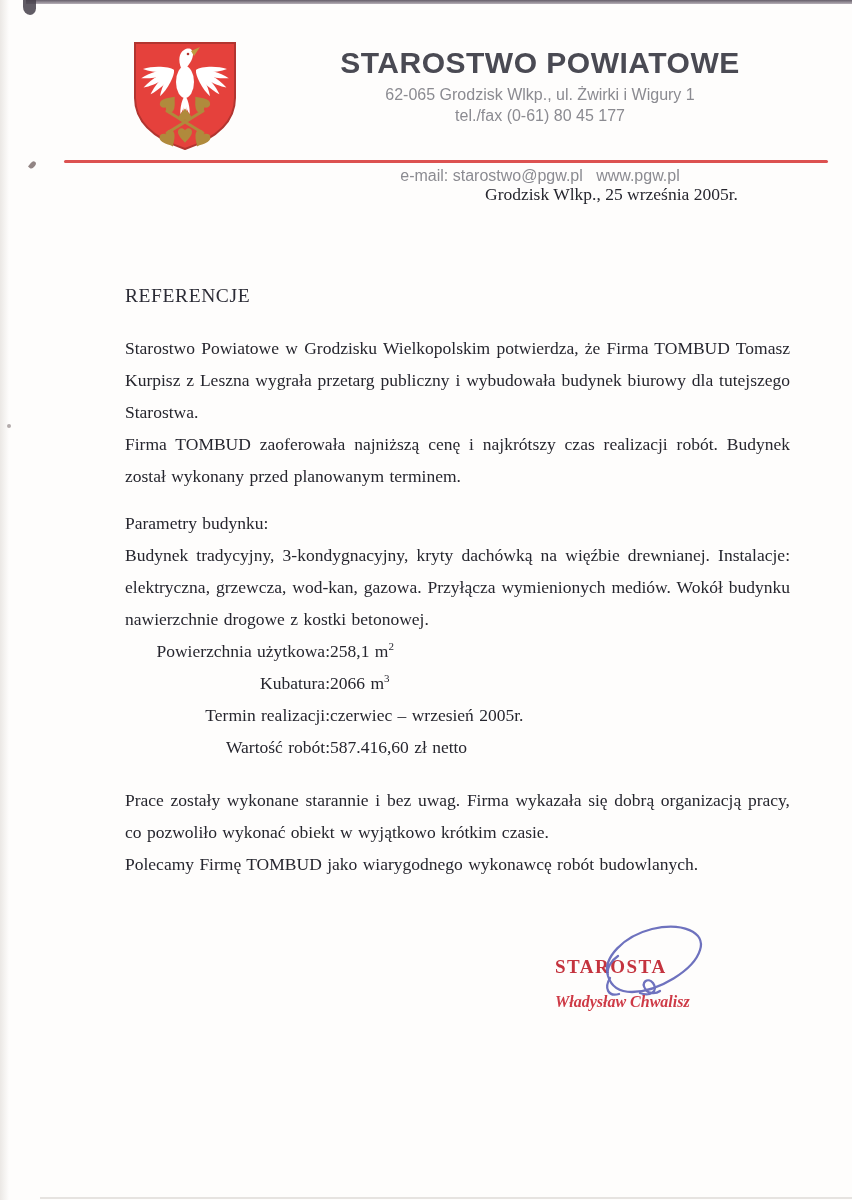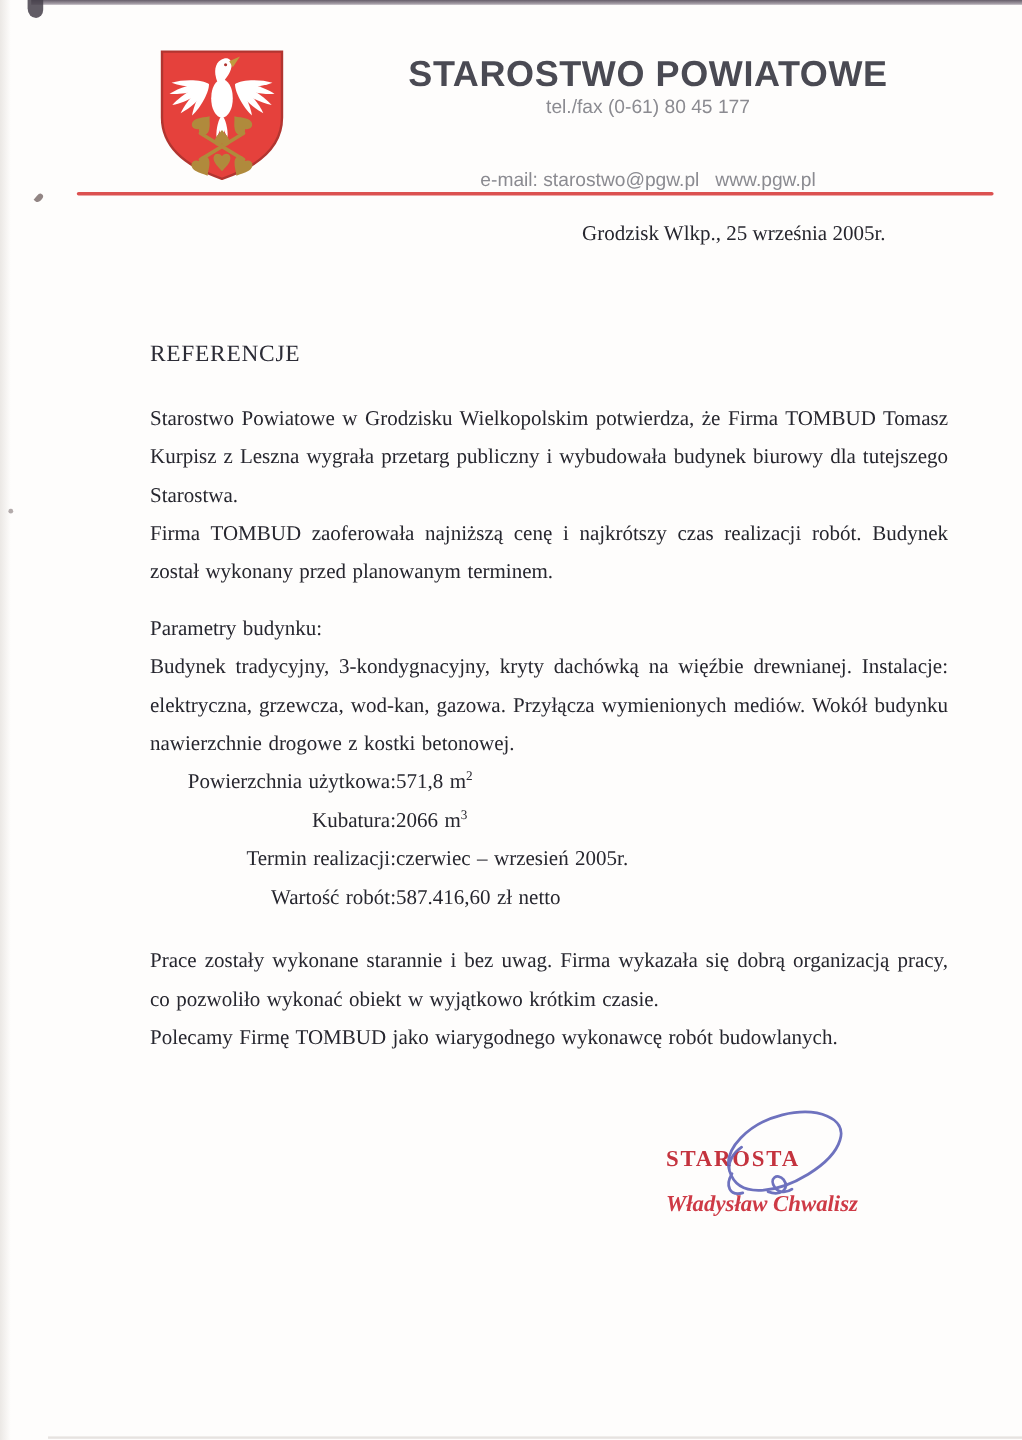--- a/index.html
+++ b/index.html
@@ -37,21 +37,21 @@
     font-size:17.5px;line-height:32px;text-align:justify;word-spacing:1px;}
   .content p{margin:0;}
   .params{margin-top:15px;}
   .param-row{display:flex;text-align:right;}
   .plabel{width:205px;flex:0 0 205px;}
   .pvalue sup{font-size:11px;line-height:0;}
   .closing{margin-top:21px;}
   
   .signature{position:absolute;left:555px;top:955px;width:215px;text-align:left;}
   .sig-role{font-size:19px;font-weight:bold;letter-spacing:1.5px;color:#c4333e;line-height:24px;}
-  .sig-name{margin-top:14px;font-size:19px;font-weight:bold;font-style:italic;color:#ce3a46;}
+  .sig-name{margin-top:14px;font-size:16px;font-weight:bold;font-style:italic;color:#ce3a46;}
   .sig-ink{position:absolute;left:594px;top:920px;z-index:5;pointer-events:none;}
 </style>
 </head>
 <body>
 
 <div class="page">
 
   <div class="left-edge"></div>
   <div class="top-edge"></div>
   <div class="corner-blob"></div>
@@ -101,40 +101,41 @@
         <use href="#leaf" transform="translate(58,78) rotate(180) scale(0.8)"></use>
         <use href="#leaf" transform="translate(40,96) rotate(-30)"></use>
         <use href="#leaf" transform="translate(76,96) rotate(30)"></use>
         <use href="#leaf" transform="translate(58,92) scale(0.9)"></use>
       </g>
     </svg>
   </div>
 
   <div class="org-block">
     <h1 class="org-name">STAROSTWO POWIATOWE</h1>
+    <div class="addr first">62-065 Grodzisk Wlkp., ul. Żwirki i Wigury 1</div>
     <div class="addr">tel./fax (0-61) 80 45 177</div>
     <div class="addr pre">e-mail: starostwo@pgw.pl   www.pgw.pl</div>
   </div>
 
   <div class="rule"></div>
 
   <div class="date-line">Grodzisk Wlkp., 25 września 2005r.</div>
   <div class="doc-title">REFERENCJE</div>
 
   <main class="content">
     <p>Starostwo Powiatowe w Grodzisku Wielkopolskim potwierdza, że Firma TOMBUD Tomasz Kurpisz z Leszna wygrała przetarg publiczny i wybudowała budynek biurowy dla tutejszego Starostwa.</p>
     <p>Firma TOMBUD zaoferowała najniższą cenę i najkrótszy czas realizacji robót. Budynek został wykonany przed planowanym terminem.</p>
 
     <section class="params">
       <p>Parametry budynku:</p>
       <p>Budynek tradycyjny, 3-kondygnacyjny, kryty dachówką na więźbie drewnianej. Instalacje: elektryczna, grzewcza, wod-kan, gazowa. Przyłącza wymienionych mediów. Wokół budynku nawierzchnie drogowe z kostki betonowej.</p>
 
       <div class="param-row">
         <span class="plabel">Powierzchnia użytkowa:</span>
-        <span class="pvalue"><span>571,8 m</span><sup>2</sup></span>
+        <span class="pvalue"><span>258,1 m</span><sup>2</sup></span>
       </div>
       <div class="param-row">
         <span class="plabel">Kubatura:</span>
         <span class="pvalue"><span>2066 m</span><sup>3</sup></span>
       </div>
       <div class="param-row">
         <span class="plabel">Termin realizacji:</span>
         <span class="pvalue"><span>czerwiec – wrzesień 2005r.</span><sup></sup></span>
       </div>
       <div class="param-row">

